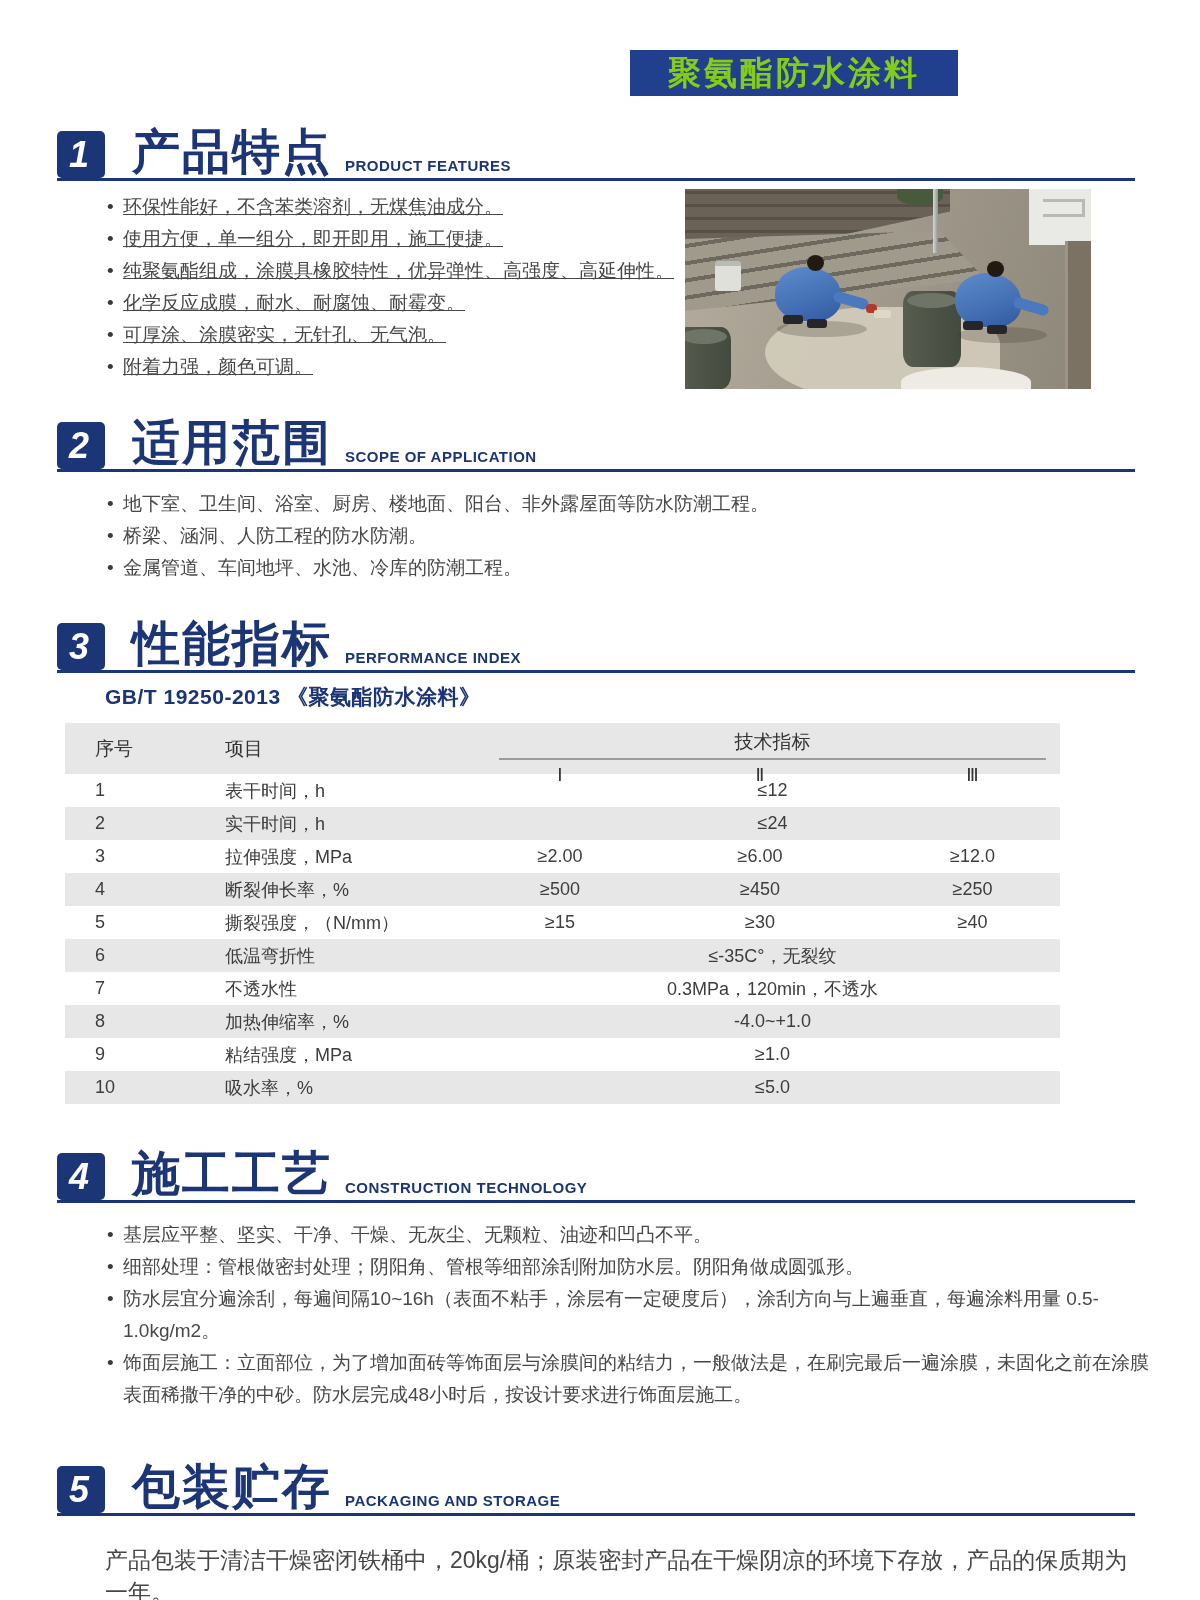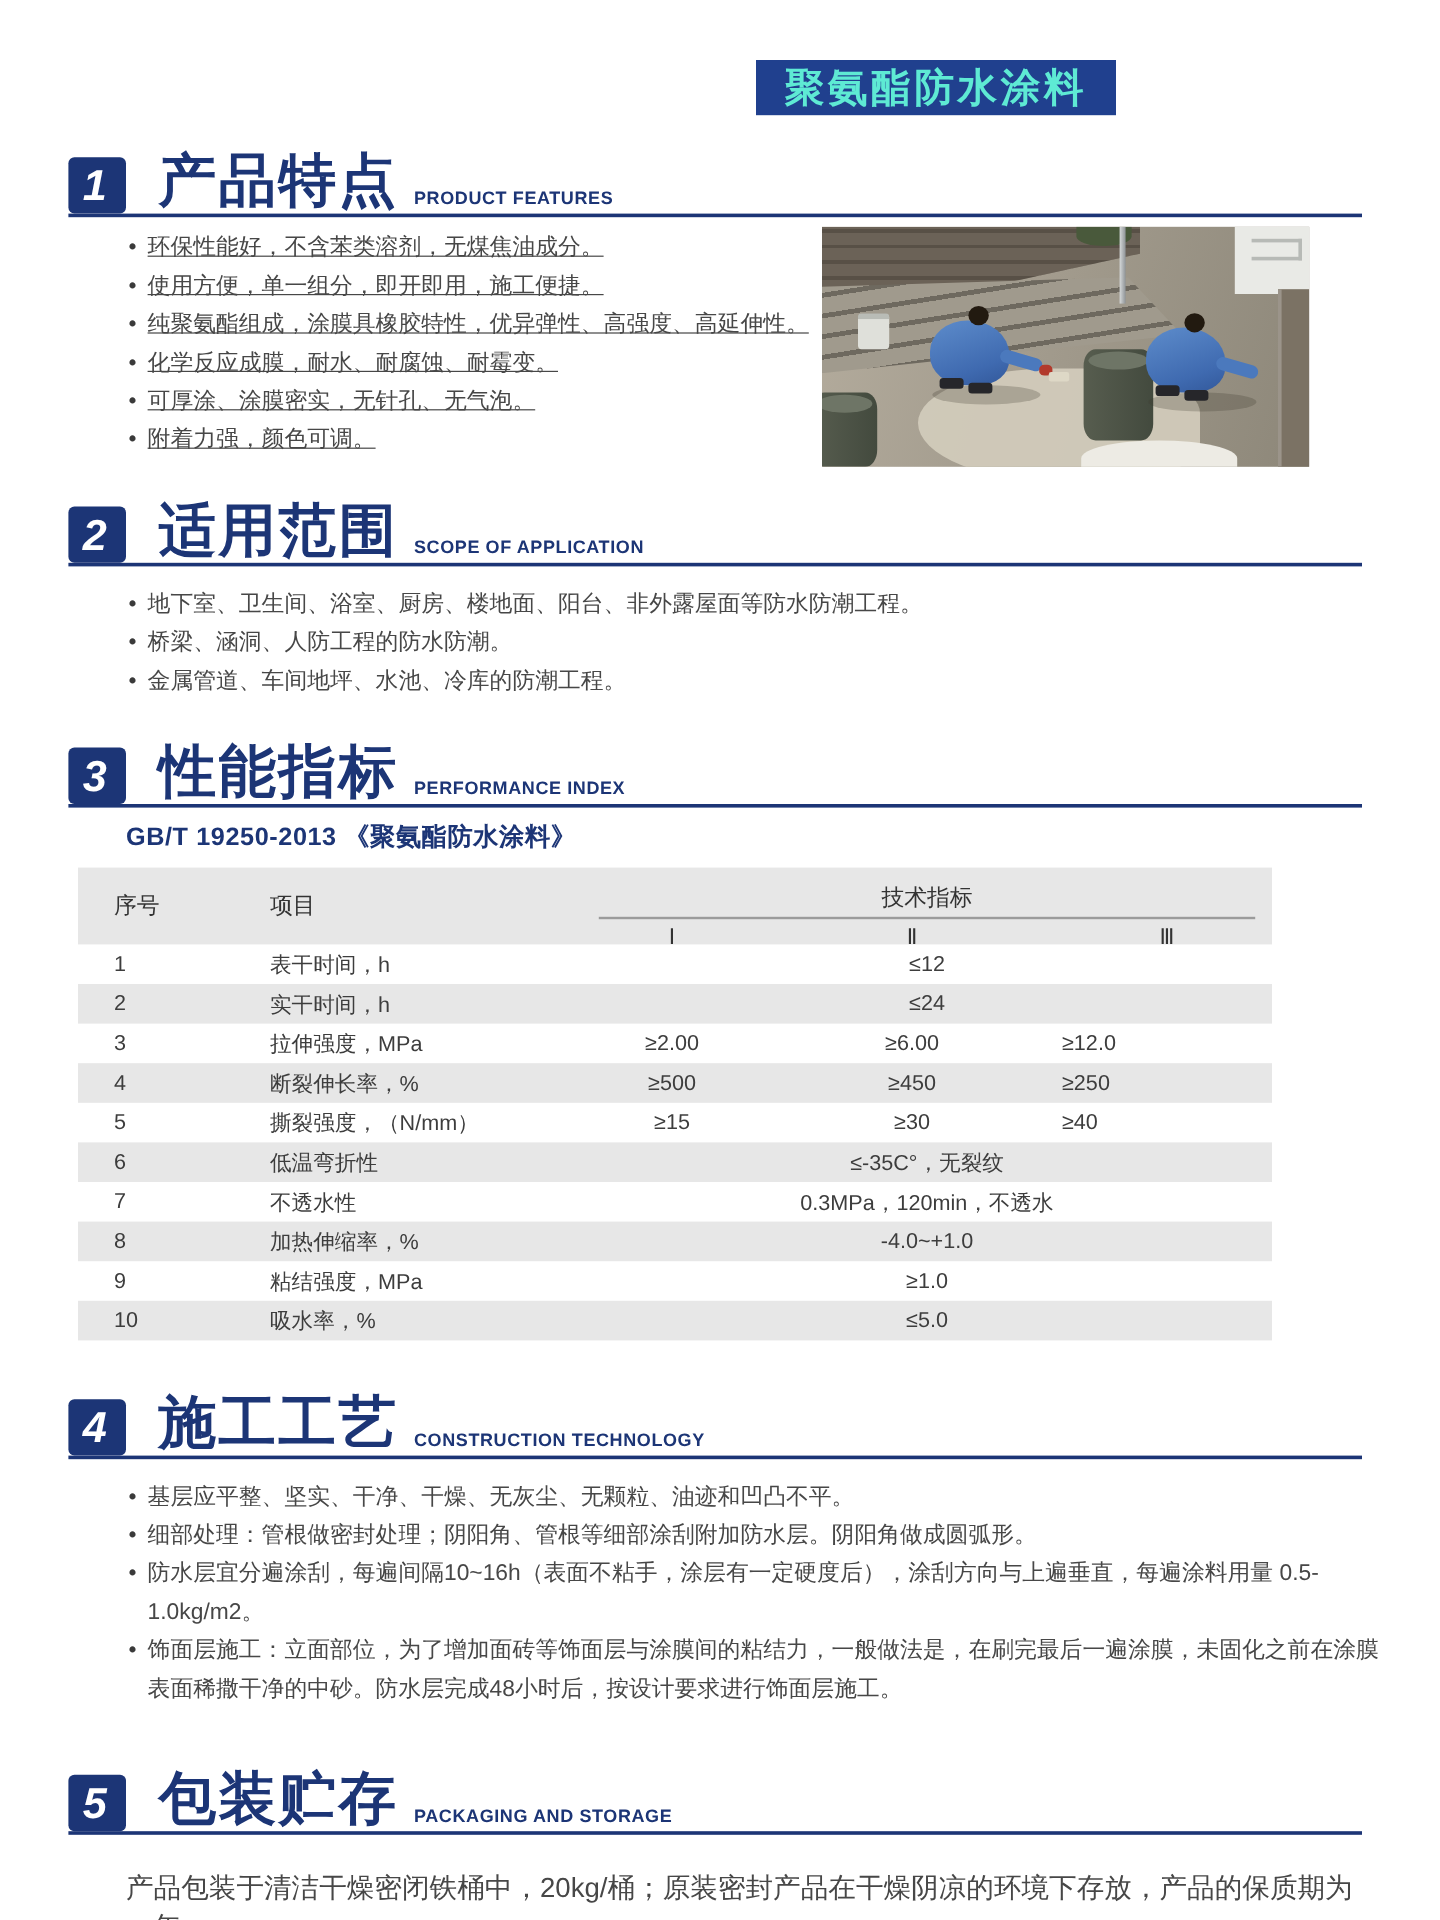--- a/index.html
+++ b/index.html
@@ -9,22 +9,22 @@
     --banner:#20408e;
     --body-text:#474747;
     --tbl-gray:#e7e7e7;
   }
   html,body{ background:#ffffff; }
   body{ font-family:"Liberation Sans", sans-serif; }
   .page{ position:relative; width:1200px; height:1600px; background:#fff; overflow:hidden; }
 
   
   .banner{
-    margin:50px 0 0 630px; width:300px; height:46px;
-    background:var(--banner); color:#5eead4;
+    margin:50px 0 0 630px; width:328px; height:46px;
+    background:var(--banner); color:#84cc16;
     display:flex; align-items:center; justify-content:center;
     font-size:33px; font-weight:bold; letter-spacing:3px;
   }
 
   
   .sec-head{
     display:flex; align-items:flex-end;
     margin:0 65px 0 57px;
     border-bottom:3px solid var(--navy);
   }
@@ -97,35 +97,35 @@
   .w-brush{ position:absolute; left:101px; top:55px; width:17px; height:8px; background:#ded8c6; border-radius:2px; }
   .w-foot{ position:absolute; background:#26262a; border-radius:3px; width:20px; height:9px; }
   .w-foot.f1{ left:10px; top:60px; }
   .w-foot.f2{ left:34px; top:64px; }
 
   
   .standard{ margin:10px 0 0 105px; font-size:21px; font-weight:bold; color:var(--navy); letter-spacing:.5px; }
 
   
   .tbl{ margin:12px 0 0 65px; width:995px; color:#3d3d3d; }
-  .thead{ display:flex; align-items:center; height:64px; background:var(--tbl-gray); font-size:19px; color:#333; }
+  .thead{ display:flex; align-items:center; height:51px; background:var(--tbl-gray); font-size:19px; color:#333; }
   .c-no{ flex:0 0 120px; padding-left:30px; }
   .c-item{ flex:0 0 300px; padding-left:40px; }
   .tech{ flex:1; }
   .tech-title{ text-align:center; padding-top:17px; }
   .tech-line{ border-bottom:2px solid #9b9b9b; margin:3px 14px 4px; }
   .tech-subs{ display:flex; font-size:18px; }
   .su1{ flex:0 0 150px; text-align:center; }
   .su2{ flex:0 0 250px; text-align:center; }
   .su3{ flex:1; text-align:center; }
   .tbody .trow{ display:flex; align-items:center; height:33px; font-size:18px; }
   .tbody .trow:nth-child(even){ background:var(--tbl-gray); }
   .v1{ flex:0 0 150px; text-align:center; }
   .v2{ flex:0 0 250px; text-align:center; }
-  .v3{ flex:1; }
+  .v3{ flex:1; text-align:center; }
   .vspan{ flex:1; text-align:center; }
 
   
   .pack-text{ margin:28px 65px 0 105px; font-size:23px; line-height:32px; color:var(--body-text); }
 </style>
 </head>
 <body>
 
 <div class="page">
 

